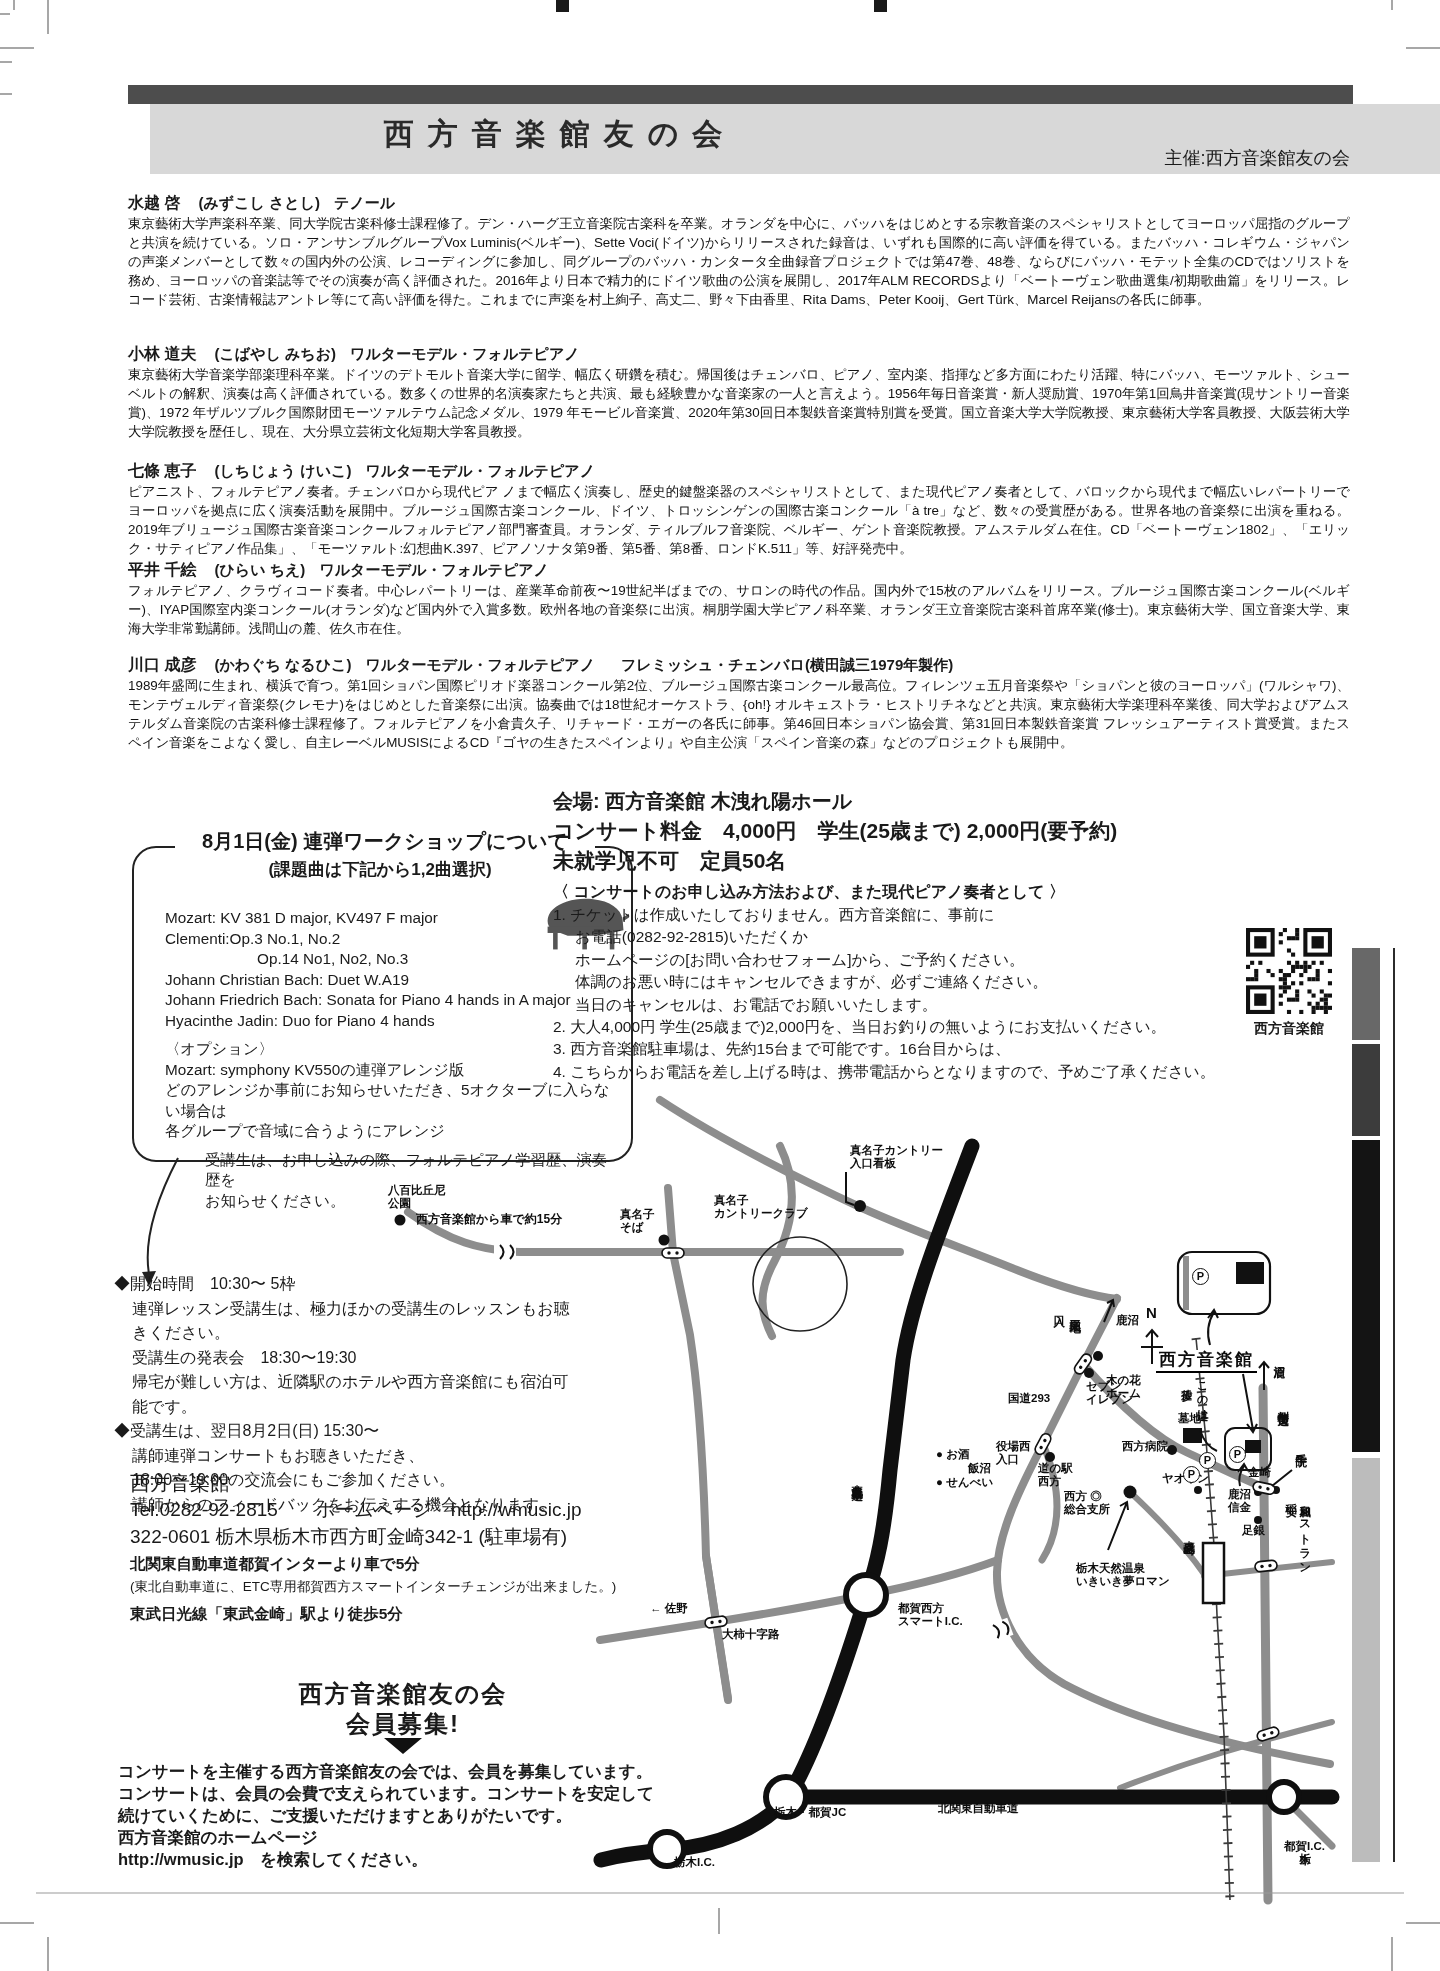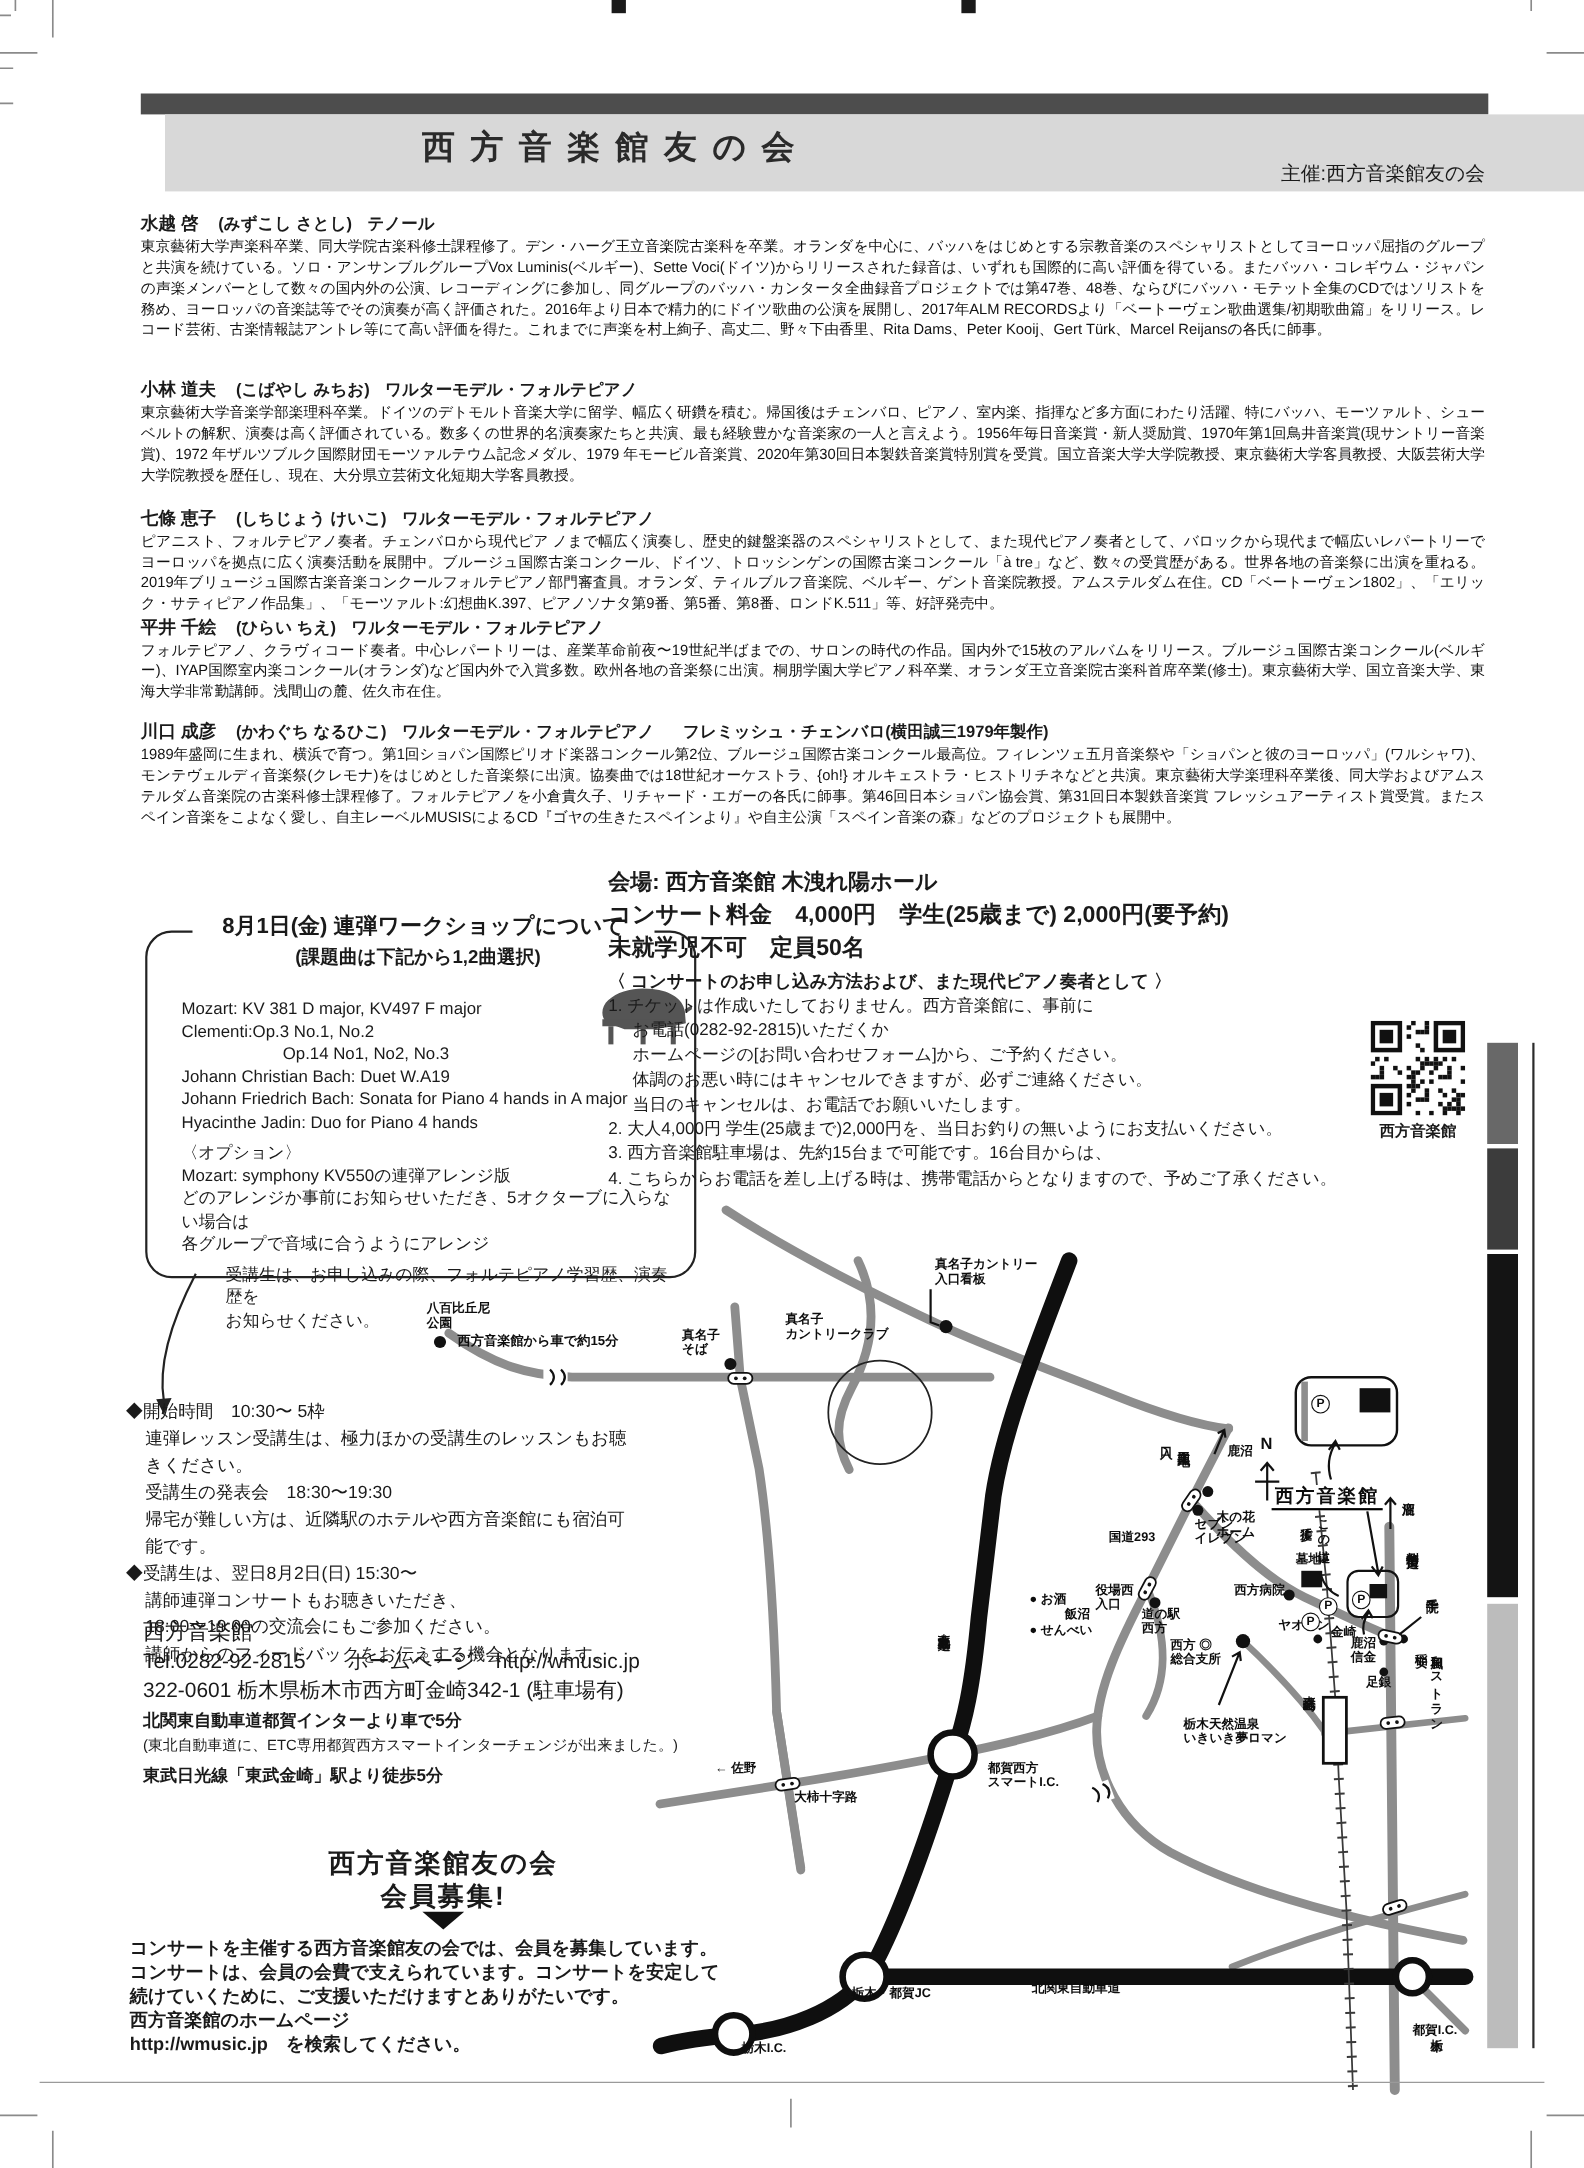--- a/index.html
+++ b/index.html
@@ -423,21 +423,21 @@
       <div class="ml" style="left: 936px; top: 1448px;">● お酒</div>
       <div class="ml" style="left: 926px; top: 1462px; margin-left: 42px;">飯沼</div>
       <div class="ml" style="left: 936px; top: 1476px;">● せんべい</div>
       <div class="ml" style="left: 1064px; top: 1490px;">西方 ◎
 総合支所</div>
       <div class="ml" style="left: 1076px; top: 1550px; margin-top: 12px;">栃木天然温泉
 いきいき夢ロマン</div>
       <div class="ml v" style="left: 1272px; top: 1356px;">鹿沼</div>
       <div class="ml v" style="left: 1276px; top: 1402px;">例幣使街道</div>
       <div class="ml v" style="left: 1294px; top: 1444px;">千手院</div>
-      <div class="ml" style="left: 1210px; top: 1466px; margin-top: 12px;">金崎</div>
+      <div class="ml" style="left: 1248px; top: 1466px;">金崎</div>
       <div class="ml" style="left: 1228px; top: 1488px;">鹿沼
 信金</div>
       <div class="ml v" style="left: 1284px; top: 1494px;">稲安</div>
       <div class="ml v" style="left: 1298px; top: 1496px;">和風レストラン</div>
       <div class="ml" style="left: 1242px; top: 1524px;">足銀</div>
       <div class="ml v" style="left: 1182px; top: 1532px;">東武金崎</div>
       <div class="ml v" style="left: 850px; top: 1476px;">東北自動車道</div>
       <div class="ml" style="left: 650px; top: 1602px;">← 佐野</div>
       <div class="ml" style="left: 722px; top: 1628px;">大柿十字路</div>
       <div class="ml" style="left: 898px; top: 1602px;">都賀西方

